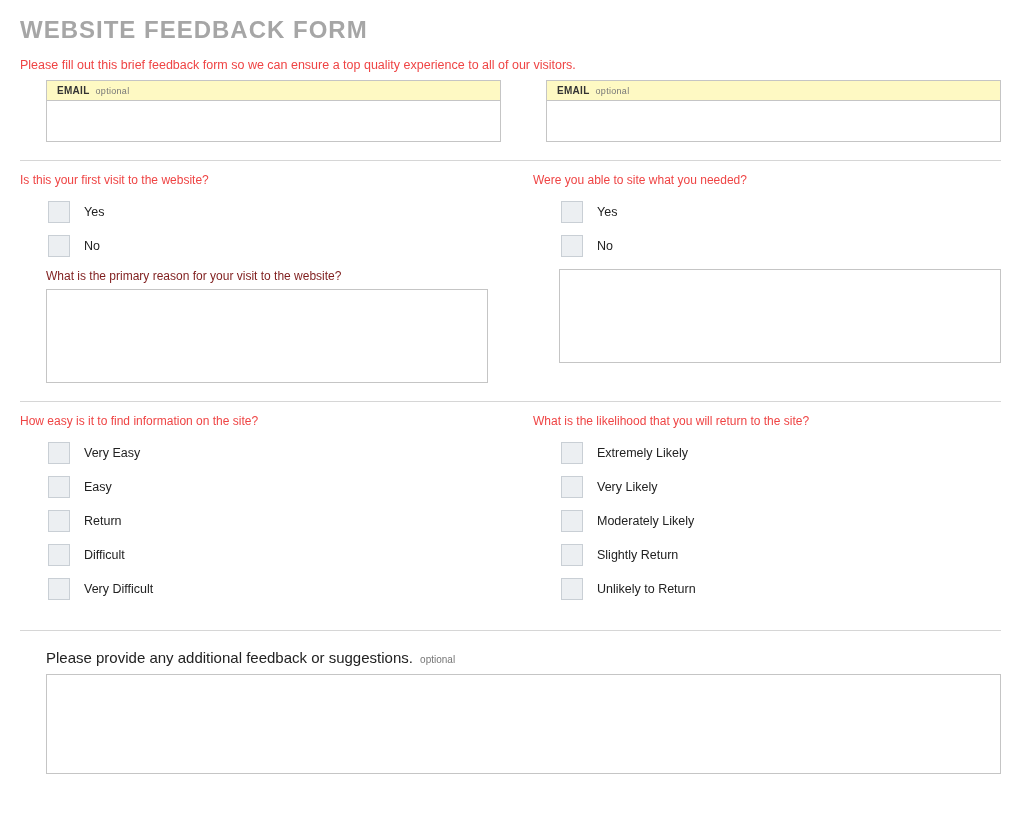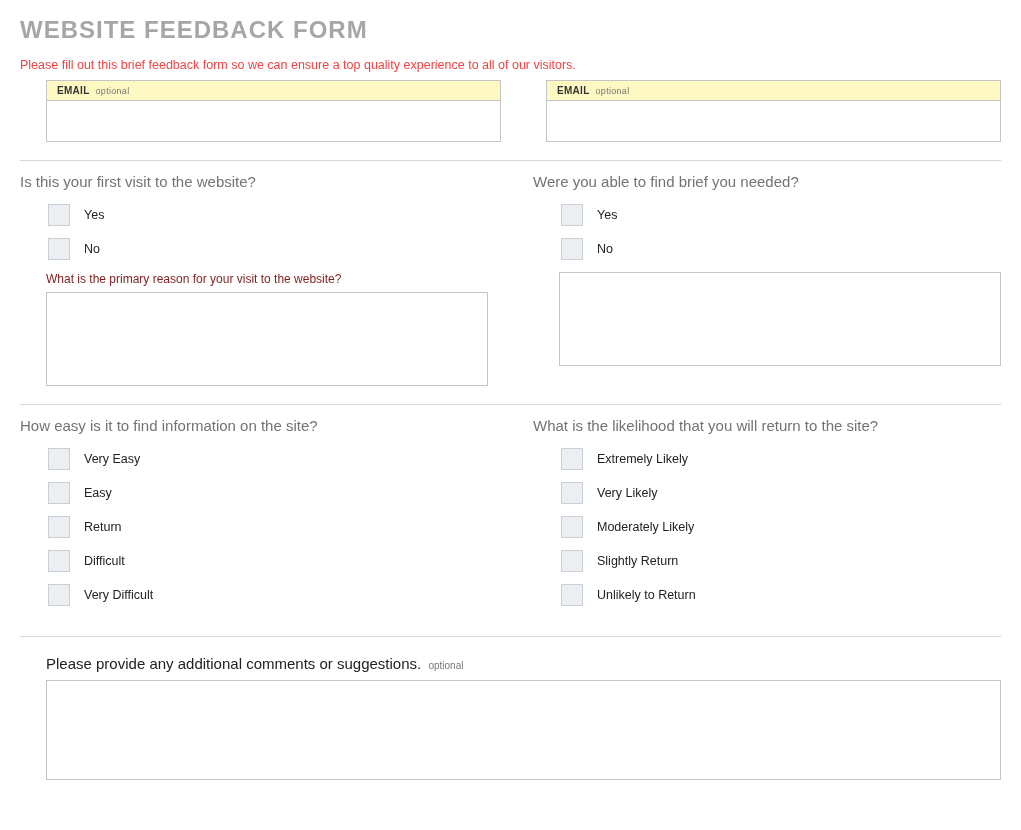--- a/index.html
+++ b/index.html
@@ -56,22 +56,22 @@
       font-family: inherit;
       font-size: 13px;
       outline: none;
     }
     .divider {
       border: none;
       border-top: 1px solid #d6d6d6;
       margin: 18px 0 12px 0;
     }
     .question {
-      font-size: 15px;
-      color: #737373;
+      font-size: 12px;
+      color: #ef4444;
       margin-bottom: 14px;
     }
     .checkbox-row {
       display: flex;
       align-items: center;
       margin-bottom: 12px;
       padding-left: 28px;
     }
     .checkbox {
       width: 22px;
@@ -180,21 +180,21 @@
     <div class="checkbox-row">
       <div class="checkbox"></div>
       <div class="checkbox-label">No</div>
     </div>
     <div class="sub-question">What is the primary reason for your visit to the website?</div>
     <div class="textarea-box">
       <textarea style=""></textarea>
     </div>
   </div>
   <div class="col">
-    <div class="question">Were you able to find brief you needed?</div>
+    <div class="question">Were you able to site what you needed?</div>
     <div class="checkbox-row">
       <div class="checkbox"></div>
       <div class="checkbox-label">Yes</div>
     </div>
     <div class="checkbox-row">
       <div class="checkbox"></div>
       <div class="checkbox-label">No</div>
     </div>
     <div class="textarea-box">
       <textarea style=""></textarea>
@@ -250,19 +250,19 @@
       <div class="checkbox"></div>
       <div class="checkbox-label">Unlikely to Return</div>
     </div>
   </div>
 </div>
 
 <hr class="divider">
 
 <div class="comments-section">
   <div class="comments-label">
-    <span>Please provide any additional comments or suggestions.</span>
+    <span>Please provide any additional feedback or suggestions.</span>
     <span class="optional-inline">optional</span>
   </div>
   <div class="comments-box">
     <textarea style=""></textarea>
   </div>
 </div>
 
 </body></html>

